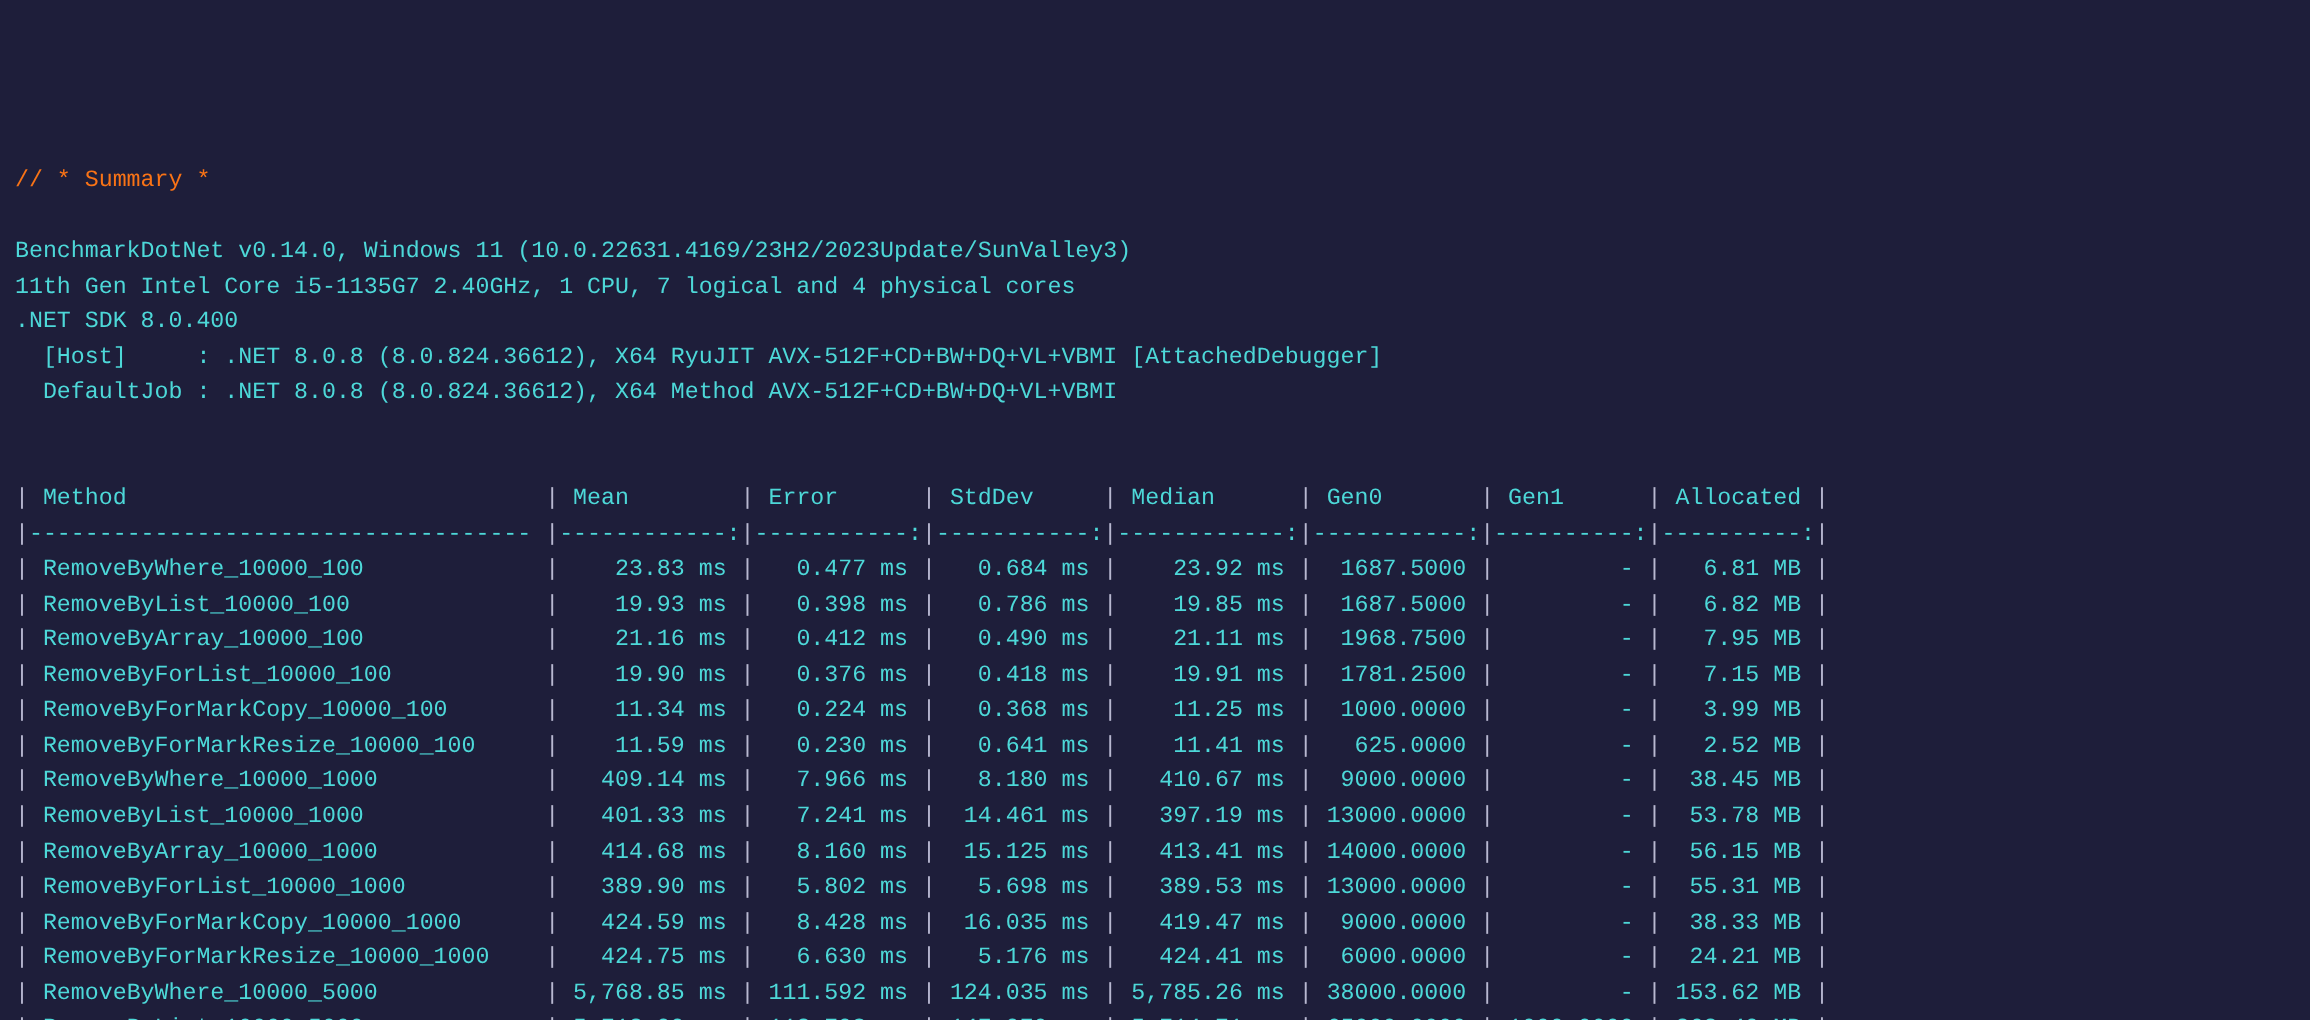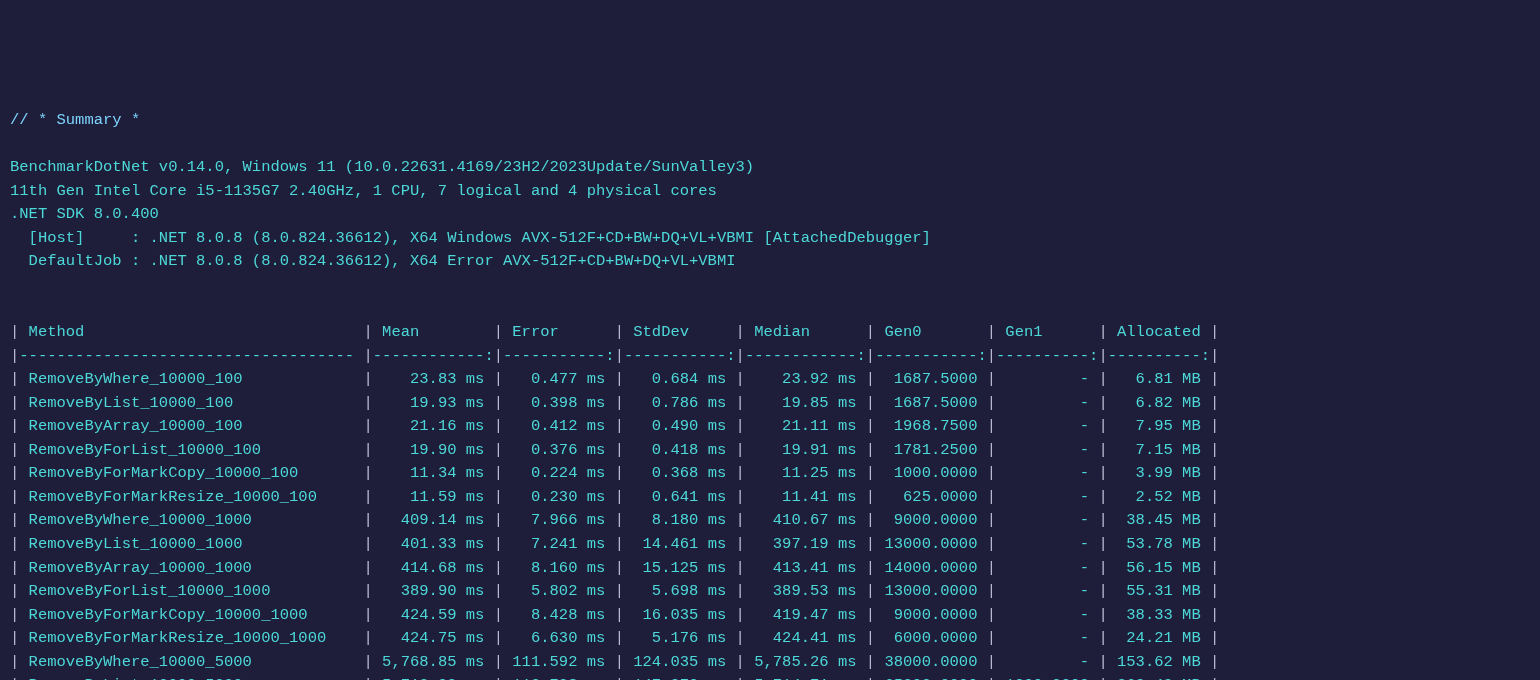--- a/index.html
+++ b/index.html
@@ -6,36 +6,36 @@
     body {
       background: #1e1e3a;
       color: #4dd8d8;
       font-family: 'Consolas', 'Monaco', 'Courier New', monospace;
       font-size: 15.5px;
       padding: 15px 10px;
       line-height: 1.52;
       font-weight: 500;
       white-space: pre;
     }
-    .pink { color: #7dd3fc; }
+    .pink { color: #f97316; }
     .teal { color: #4dd8d8; }
     .pipe { color: #b8b8d0; }
   </style>
 </head>
 <body>
 
 
 
 <div id="out"><span class="pink">// * Summary *</span>
 
 <span class="teal">BenchmarkDotNet v0.14.0, Windows 11 (10.0.22631.4169/23H2/2023Update/SunValley3)</span>
 <span class="teal">11th Gen Intel Core i5-1135G7 2.40GHz, 1 CPU, 7 logical and 4 physical cores</span>
 <span class="teal">.NET SDK 8.0.400</span>
-<span class="teal">  [Host]     : .NET 8.0.8 (8.0.824.36612), X64 Windows AVX-512F+CD+BW+DQ+VL+VBMI [AttachedDebugger]</span>
-<span class="teal">  DefaultJob : .NET 8.0.8 (8.0.824.36612), X64 Error AVX-512F+CD+BW+DQ+VL+VBMI</span>
+<span class="teal">  [Host]     : .NET 8.0.8 (8.0.824.36612), X64 RyuJIT AVX-512F+CD+BW+DQ+VL+VBMI [AttachedDebugger]</span>
+<span class="teal">  DefaultJob : .NET 8.0.8 (8.0.824.36612), X64 Method AVX-512F+CD+BW+DQ+VL+VBMI</span>
 
 
 <span><span class="pipe">|</span><span class="teal"> Method                              </span><span class="pipe">|</span><span class="teal"> Mean        </span><span class="pipe">|</span><span class="teal"> Error      </span><span class="pipe">|</span><span class="teal"> StdDev     </span><span class="pipe">|</span><span class="teal"> Median      </span><span class="pipe">|</span><span class="teal"> Gen0       </span><span class="pipe">|</span><span class="teal"> Gen1      </span><span class="pipe">|</span><span class="teal"> Allocated </span><span class="pipe">|</span>
 </span><span><span class="pipe">|</span><span class="teal">------------------------------------ </span><span class="pipe">|</span><span class="teal">------------:</span><span class="pipe">|</span><span class="teal">-----------:</span><span class="pipe">|</span><span class="teal">-----------:</span><span class="pipe">|</span><span class="teal">------------:</span><span class="pipe">|</span><span class="teal">-----------:</span><span class="pipe">|</span><span class="teal">----------:</span><span class="pipe">|</span><span class="teal">----------:</span><span class="pipe">|</span>
 </span><span><span class="pipe">|</span><span class="teal"> RemoveByWhere_10000_100             </span><span class="pipe">|</span><span class="teal">    23.83 ms </span><span class="pipe">|</span><span class="teal">   0.477 ms </span><span class="pipe">|</span><span class="teal">   0.684 ms </span><span class="pipe">|</span><span class="teal">    23.92 ms </span><span class="pipe">|</span><span class="teal">  1687.5000 </span><span class="pipe">|</span><span class="teal">         - </span><span class="pipe">|</span><span class="teal">   6.81 MB </span><span class="pipe">|</span>
 </span><span><span class="pipe">|</span><span class="teal"> RemoveByList_10000_100              </span><span class="pipe">|</span><span class="teal">    19.93 ms </span><span class="pipe">|</span><span class="teal">   0.398 ms </span><span class="pipe">|</span><span class="teal">   0.786 ms </span><span class="pipe">|</span><span class="teal">    19.85 ms </span><span class="pipe">|</span><span class="teal">  1687.5000 </span><span class="pipe">|</span><span class="teal">         - </span><span class="pipe">|</span><span class="teal">   6.82 MB </span><span class="pipe">|</span>
 </span><span><span class="pipe">|</span><span class="teal"> RemoveByArray_10000_100             </span><span class="pipe">|</span><span class="teal">    21.16 ms </span><span class="pipe">|</span><span class="teal">   0.412 ms </span><span class="pipe">|</span><span class="teal">   0.490 ms </span><span class="pipe">|</span><span class="teal">    21.11 ms </span><span class="pipe">|</span><span class="teal">  1968.7500 </span><span class="pipe">|</span><span class="teal">         - </span><span class="pipe">|</span><span class="teal">   7.95 MB </span><span class="pipe">|</span>
 </span><span><span class="pipe">|</span><span class="teal"> RemoveByForList_10000_100           </span><span class="pipe">|</span><span class="teal">    19.90 ms </span><span class="pipe">|</span><span class="teal">   0.376 ms </span><span class="pipe">|</span><span class="teal">   0.418 ms </span><span class="pipe">|</span><span class="teal">    19.91 ms </span><span class="pipe">|</span><span class="teal">  1781.2500 </span><span class="pipe">|</span><span class="teal">         - </span><span class="pipe">|</span><span class="teal">   7.15 MB </span><span class="pipe">|</span>
 </span><span><span class="pipe">|</span><span class="teal"> RemoveByForMarkCopy_10000_100       </span><span class="pipe">|</span><span class="teal">    11.34 ms </span><span class="pipe">|</span><span class="teal">   0.224 ms </span><span class="pipe">|</span><span class="teal">   0.368 ms </span><span class="pipe">|</span><span class="teal">    11.25 ms </span><span class="pipe">|</span><span class="teal">  1000.0000 </span><span class="pipe">|</span><span class="teal">         - </span><span class="pipe">|</span><span class="teal">   3.99 MB </span><span class="pipe">|</span>
 </span><span><span class="pipe">|</span><span class="teal"> RemoveByForMarkResize_10000_100     </span><span class="pipe">|</span><span class="teal">    11.59 ms </span><span class="pipe">|</span><span class="teal">   0.230 ms </span><span class="pipe">|</span><span class="teal">   0.641 ms </span><span class="pipe">|</span><span class="teal">    11.41 ms </span><span class="pipe">|</span><span class="teal">   625.0000 </span><span class="pipe">|</span><span class="teal">         - </span><span class="pipe">|</span><span class="teal">   2.52 MB </span><span class="pipe">|</span>

